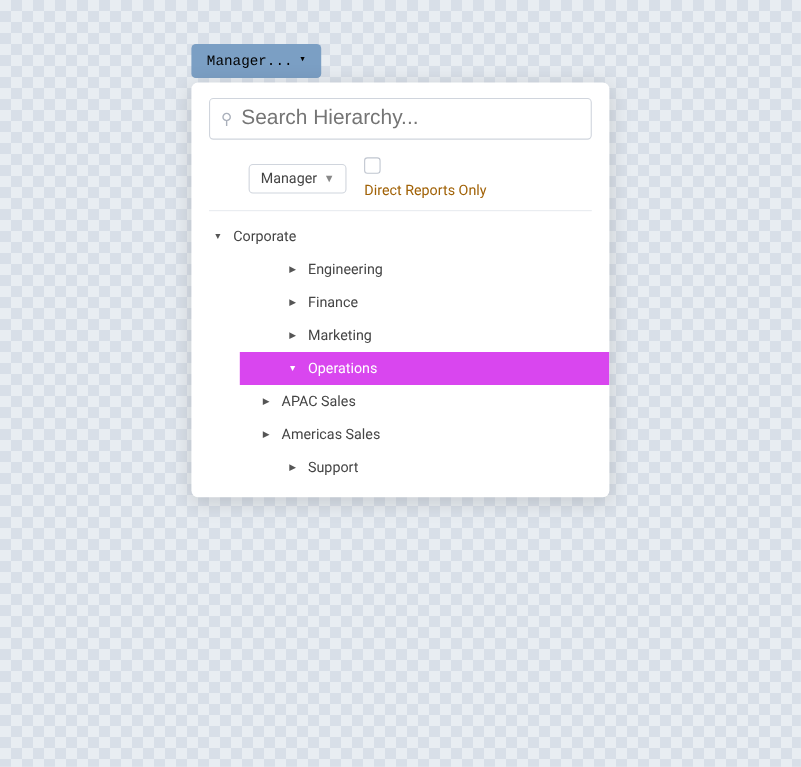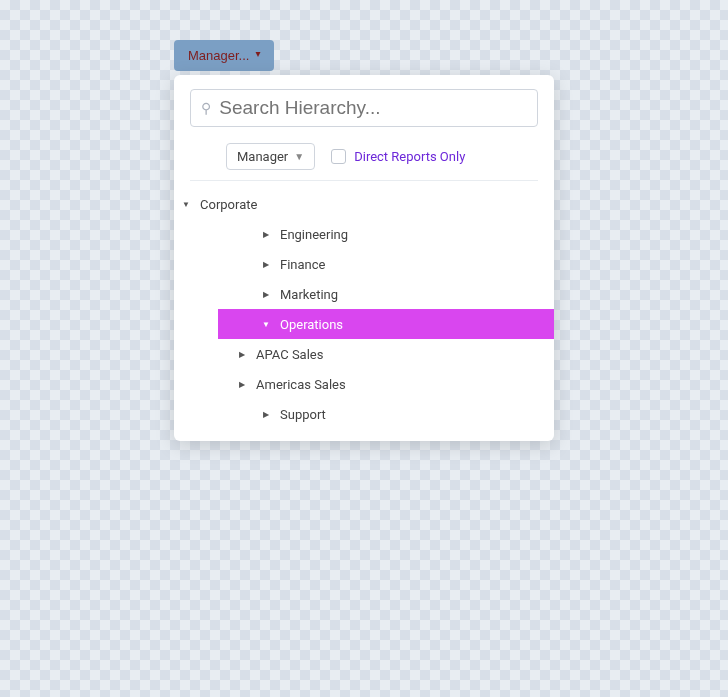--- a/index.html
+++ b/index.html
@@ -25,29 +25,30 @@
       font-family: -apple-system, BlinkMacSystemFont, 'Segoe UI', Roboto, sans-serif;
     }
 
     .dropdown-container {
       position: relative;
       display: inline-block;
     }
 
     .trigger-button {
       background-color: #7b9fc4;
-      color: #7f1d1d;
+      color: #000000;
       border: none;
       border-radius: 4px;
       padding: 8px 14px;
       font-size: 13px;
       cursor: pointer;
       display: flex;
       gap: 6px;
       margin-bottom: 4px;
+      font-family: Liberation Mono, monospace;
     }
 
     .trigger-button .chevron {
       font-size: 10px;
     }
 
     .dropdown-panel {
       background: white;
       border-radius: 6px;
       box-shadow: 0 4px 20px rgba(0,0,0,0.15);
@@ -107,22 +108,23 @@
     .manager-dropdown .chevron {
       font-size: 10px;
       color: #888;
     }
 
     .direct-reports-label {
       display: flex;
       align-items: flex-start;
       gap: 8px;
       font-size: 13px;
-      color: #6d28d9;
-      cursor: pointer;
+      color: #a16207;
+      cursor: pointer;
+      flex-direction: column;
     }
 
     .checkbox {
       width: 15px;
       height: 15px;
       border: 1.5px solid #c0c6d0;
       border-radius: 3px;
       background: white;
       flex-shrink: 0;
     }
@@ -165,21 +167,21 @@
 
     .tree-item.selected .arrow {
       color: white;
     }
 
     .tree-item .item-label {
       font-size: 13px;
     }
 
     
-    .level-0 { padding-left: 4px; }
+    .level-0 { padding-left: 16px; }
     .level-1 { padding-left: 40px; margin-left: 44px; }
     .level-2 { padding-left: 60px; }
 
     .arrow-right::before {
       content: '▶';
       font-size: 8px;
     }
 
     .arrow-down::before {
       content: '▼';

